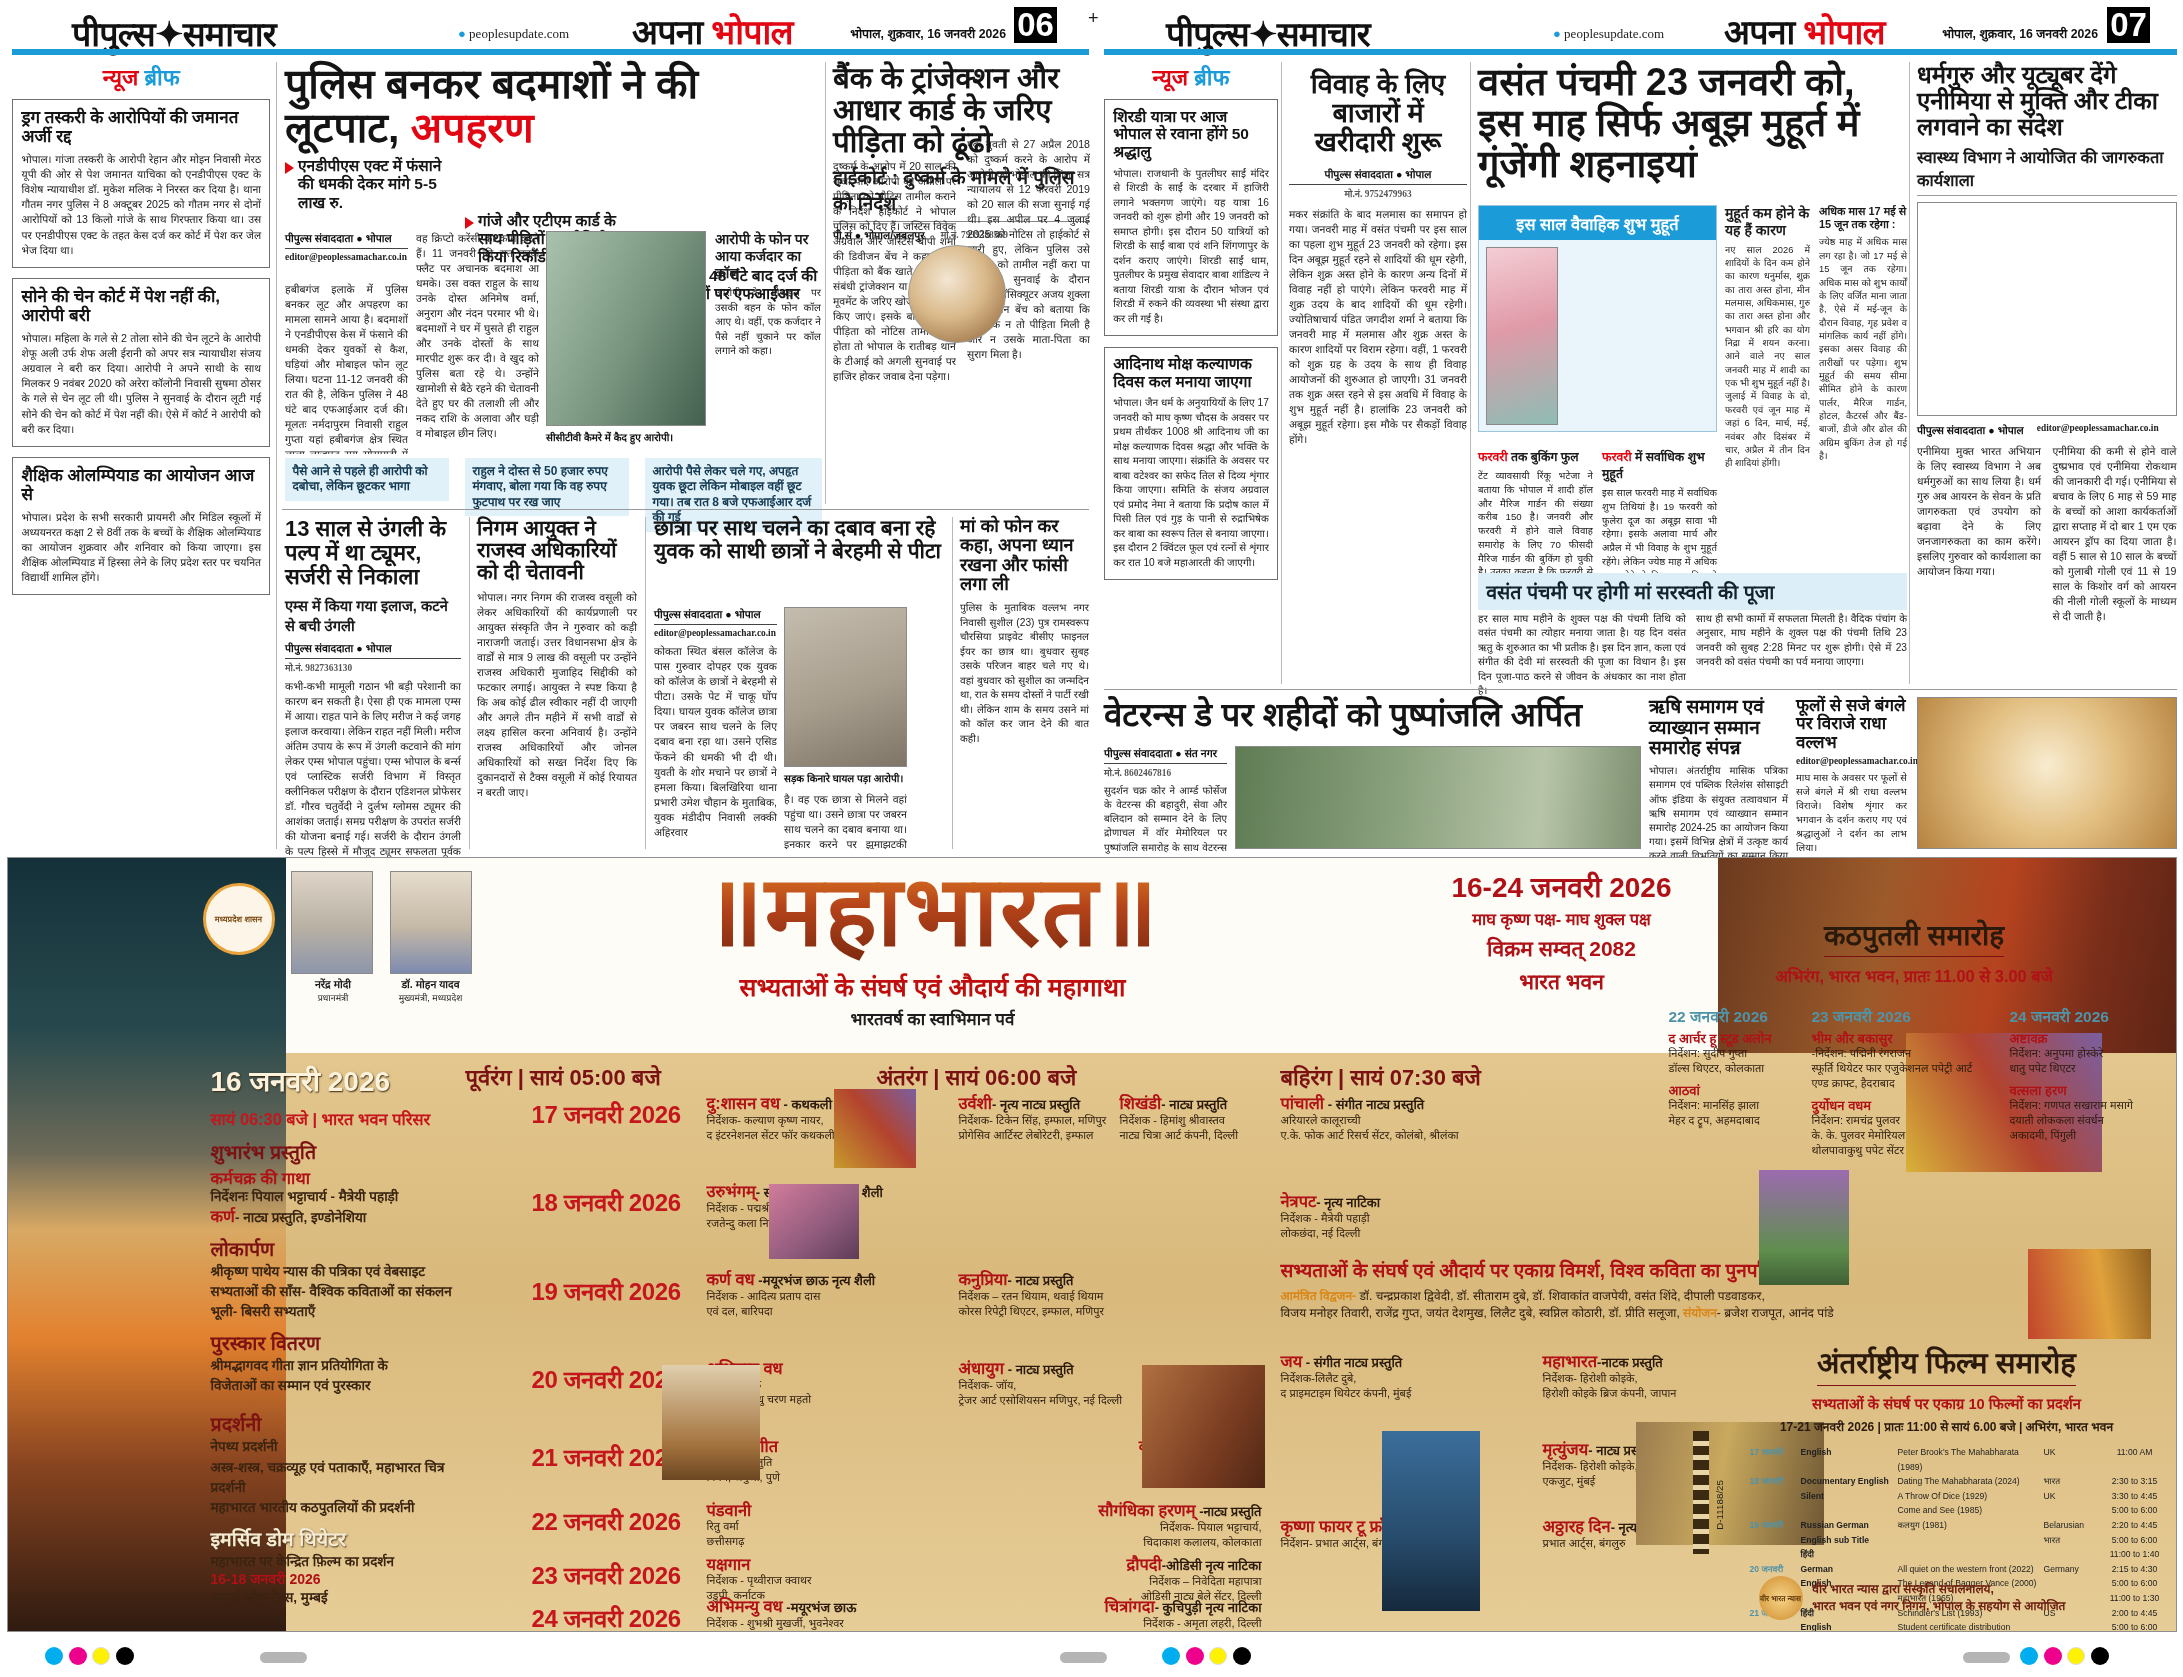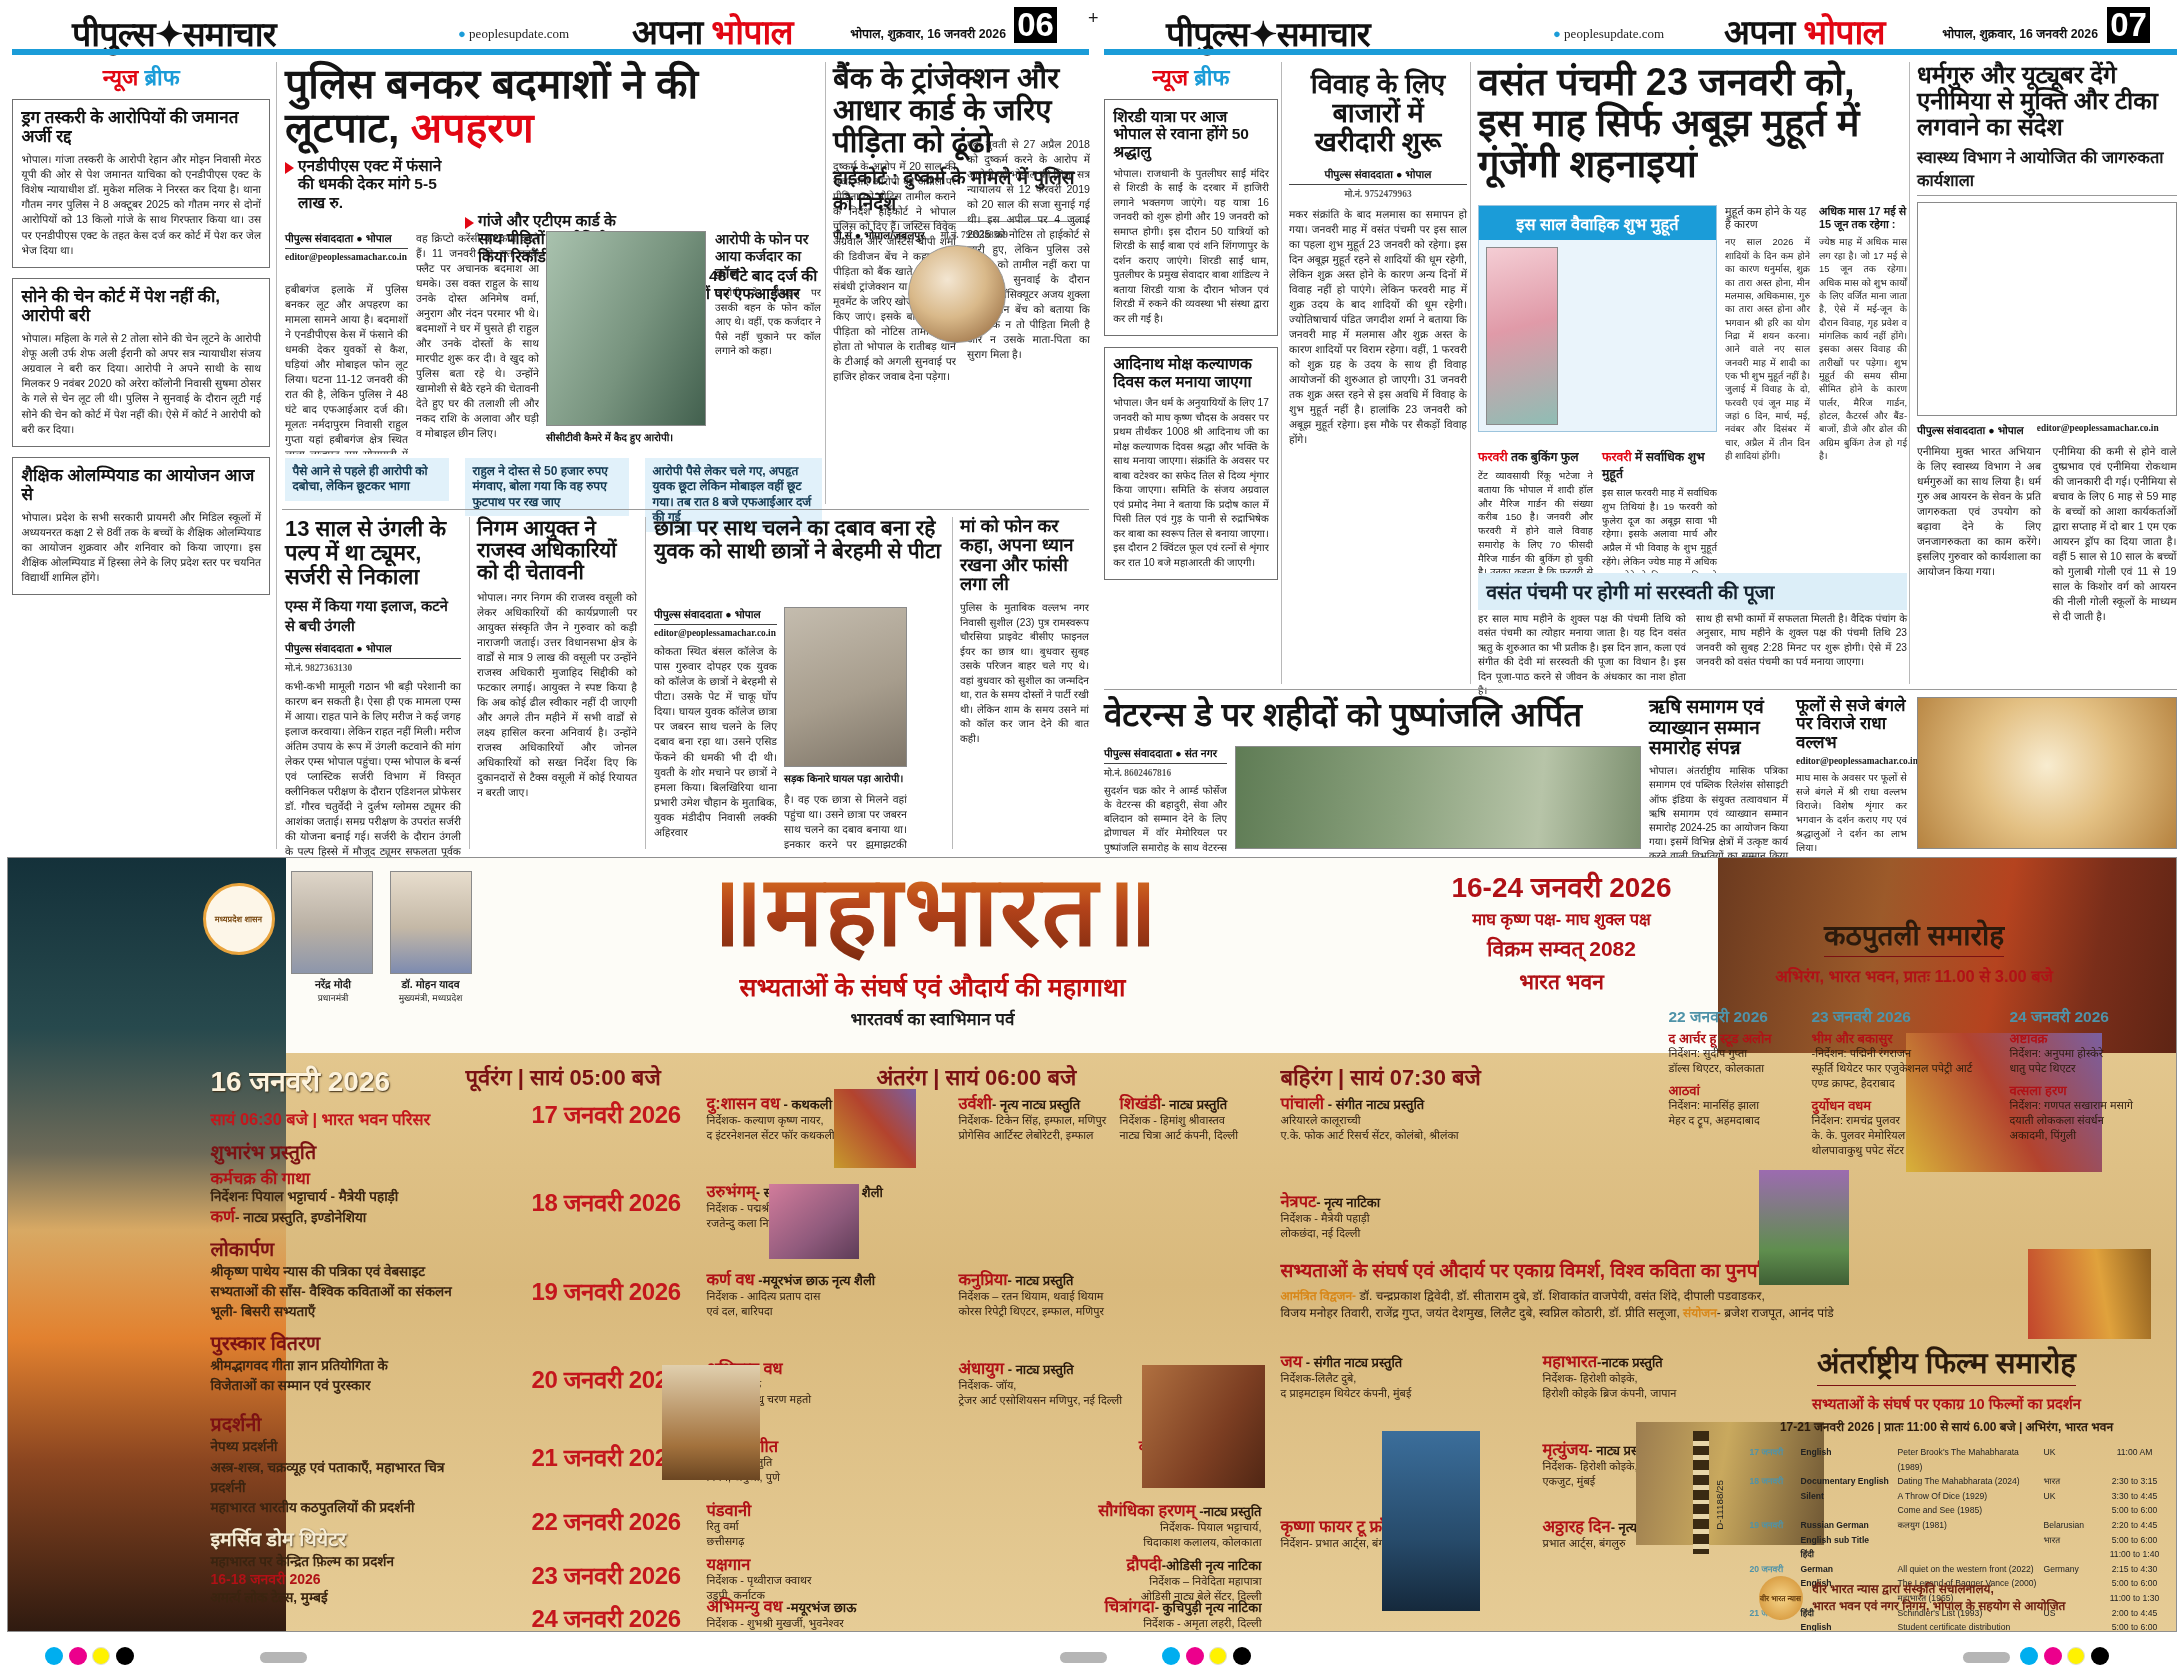--- a/index.html
+++ b/index.html
@@ -184,21 +184,21 @@
 </div>
 <div class="a" style="left:1478px;top:448px;width:115px">
   <div style="font-size:12.3px;font-weight:bold"><span class="red">फरवरी</span><span> तक बुकिंग फुल</span></div>
   <div class="bd" style="font-size:9.7px;margin-top:4.1px">टेंट व्यावसायी रिंकू भटेजा ने बताया कि भोपाल में शादी हॉल और मैरिज गार्डन की संख्या करीब 150 है। जनवरी और फरवरी में होने वाले विवाह समारोह के लिए 70 फीसदी मैरिज गार्डन की बुकिंग हो चुकी है। उनका कहना है कि फरवरी से मार्च तक विवाह मुहूर्त की स्थिति रहेगी।</div>
 </div>
 <div class="a" style="left:1602px;top:448px;width:115px">
   <div style="font-size:12.3px;font-weight:bold"><span class="red">फरवरी</span><span> में सर्वाधिक शुभ मुहूर्त</span></div>
   <div class="bd" style="font-size:9.7px;margin-top:4.1px">इस साल फरवरी माह में सर्वाधिक शुभ तिथियां है। 19 फरवरी को फुलेरा दूज का अबूझ सावा भी रहेगा। इसके अलावा मार्च और अप्रैल में भी विवाह के शुभ मुहूर्त रहेंगे। लेकिन ज्येष्ठ माह में अधिक मास होने से विवाह पर फिर से विराम लग जाएगा।</div>
 </div>
 <div class="a" style="left:1725px;top:205px;width:85px">
-  <div style="font-size:11px;font-weight:normal;line-height:1.2">मुहूर्त कम होने के यह हैं कारण</div>
+  <div style="font-size:14px;font-weight:bold;line-height:1.2">मुहूर्त कम होने के यह हैं कारण</div>
   <div class="bd" style="font-size:9.4px;margin-top:4.1px">नए साल 2026 में शादियों के दिन कम होने का कारण धनुर्मास, शुक्र का तारा अस्त होना, मीन मलमास, अधिकमास, गुरु का तारा अस्त होना और भगवान श्री हरि का योग निद्रा में शयन करना। आने वाले नए साल जनवरी माह में शादी का एक भी शुभ मुहूर्त नहीं है। जुलाई में विवाह के दो, फरवरी एवं जून माह में जहां 6 दिन, मार्च, मई, नवंबर और दिसंबर में चार, अप्रैल में तीन दिन ही शादियां होंगी।</div>
 </div>
 <div class="a" style="left:1819px;top:205px;width:88px">
   <div style="font-size:11px;font-weight:bold;line-height:1.2">अधिक मास 17 मई से 15 जून तक रहेगा :</div>
   <div class="bd" style="font-size:9.4px;margin-top:4.1px">ज्येष्ठ माह में अधिक मास लग रहा है। जो 17 मई से 15 जून तक रहेगा। अधिक मास को शुभ कार्यों के लिए वर्जित माना जाता है, ऐसे में मई-जून के दौरान विवाह, गृह प्रवेश व मांगलिक कार्य नहीं होंगे। इसका असर विवाह की तारीखों पर पड़ेगा। शुभ मुहूर्त की समय सीमा सीमित होने के कारण पार्लर, मैरिज गार्डन, होटल, कैटरर्स और बैंड-बाजों, डीजे और ढोल की अग्रिम बुकिंग तेज हो गई है।</div>
 </div>
 <div class="a" style="left:1478px;top:573px;width:429px;background:#dceef8;padding:4.9px 8.2px;font-size:19.6px;font-weight:bold;color:#14222e">वसंत पंचमी पर होगी मां सरस्वती की पूजा</div>
 <div class="a bd" style="left:1478px;top:612px;width:208px;font-size:10.2px">हर साल माघ महीने के शुक्ल पक्ष की पंचमी तिथि को वसंत पंचमी का त्योहार मनाया जाता है। यह दिन वसंत ऋतु के शुरुआत का भी प्रतीक है। इस दिन ज्ञान, कला एवं संगीत की देवी मां सरस्वती की पूजा का विधान है। इस दिन पूजा-पाठ करने से जीवन के अंधकार का नाश होता है।</div>
 <div class="a bd" style="left:1696px;top:612px;width:211px;font-size:10.2px">साथ ही सभी कामों में सफलता मिलती है। वैदिक पंचांग के अनुसार, माघ महीने के शुक्ल पक्ष की पंचमी तिथि 23 जनवरी को सुबह 2:28 मिनट पर शुरू होगी। ऐसे में 23 जनवरी को वसंत पंचमी का पर्व मनाया जाएगा।</div>
 <div class="a vr" style="left:1909px;top:62px;height:622px"></div>

